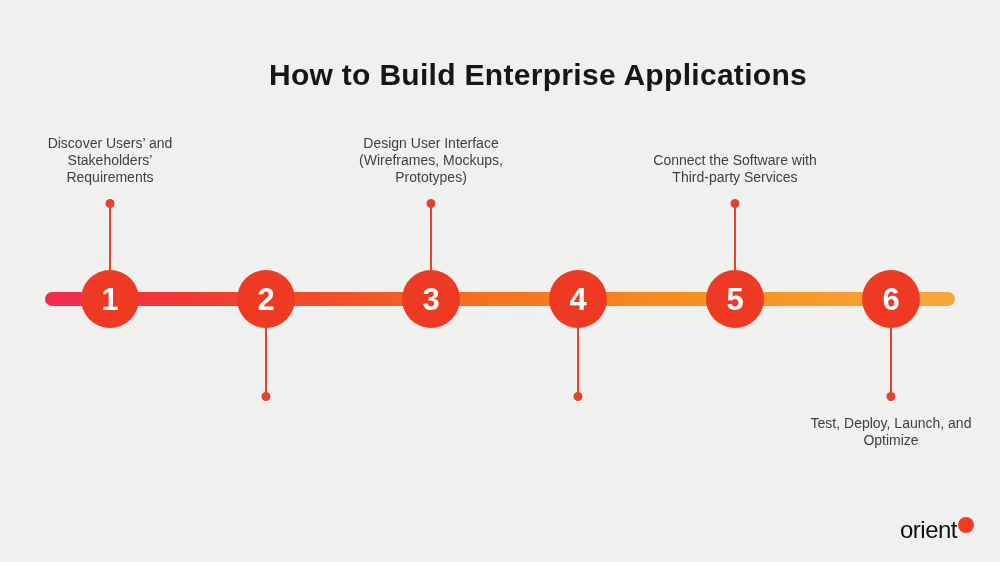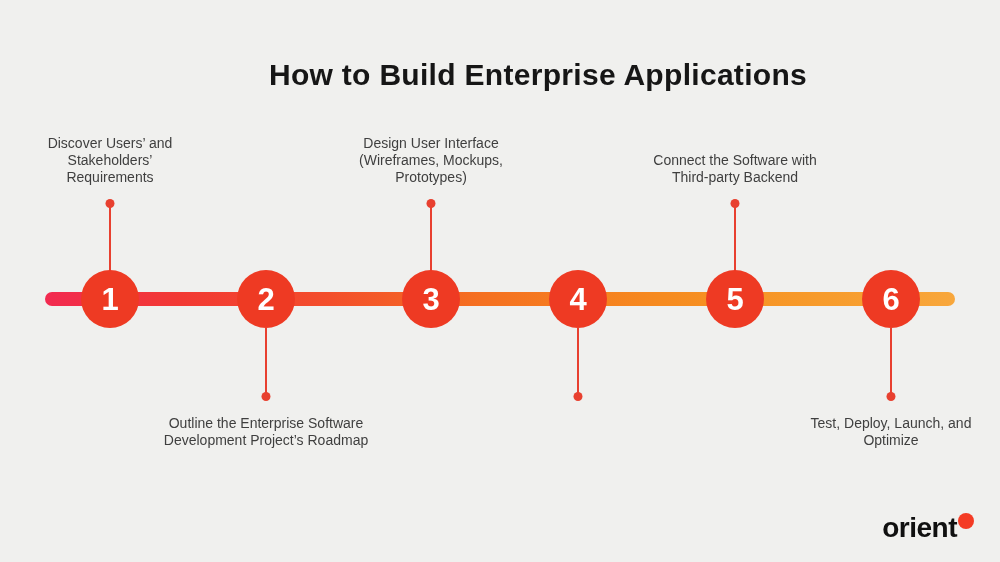--- a/index.html
+++ b/index.html
@@ -97,22 +97,22 @@
   }
   .step.above .label { bottom: 376px; }
   .step.below .label { top: 415px; }
   .brand {
     position: absolute;
     right: 26px;
     bottom: 18px;
     white-space: nowrap;
   }
   .brand-name {
-    font-size: 28px;
-    font-weight: 700;
+    font-size: 24px;
+    font-weight: 400;
     color: #101010;
     letter-spacing: -0.5px;
   }
   .brand-dot {
     display: inline-block;
     width: 16px;
     height: 16px;
     border-radius: 50%;
     background: #f43b24;
     vertical-align: top;
@@ -135,22 +135,20 @@
 Requirements</div>
     <div class="connector">
       <span class="dot"></span>
     </div>
     <div class="node">
       <span class="num">1</span>
     </div>
   </div>
 
   <div class="step step-2 below">
-    <div class="label">Outline the Enterprise Software
-Development Project’s Roadmap</div>
     <div class="connector">
       <span class="dot"></span>
     </div>
     <div class="node">
       <span class="num">2</span>
     </div>
   </div>
 
   <div class="step step-3 above">
     <div class="label">Design User Interface
@@ -168,21 +166,21 @@
     <div class="connector">
       <span class="dot"></span>
     </div>
     <div class="node">
       <span class="num">4</span>
     </div>
   </div>
 
   <div class="step step-5 above">
     <div class="label">Connect the Software with
-Third-party Backend</div>
+Third-party Services</div>
     <div class="connector">
       <span class="dot"></span>
     </div>
     <div class="node">
       <span class="num">5</span>
     </div>
   </div>
 
   <div class="step step-6 below">
     <div class="label">Test, Deploy, Launch, and

